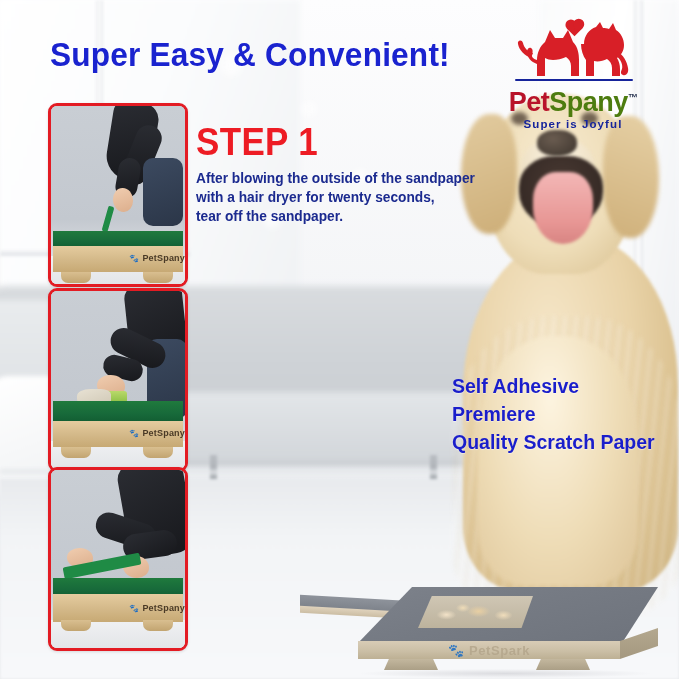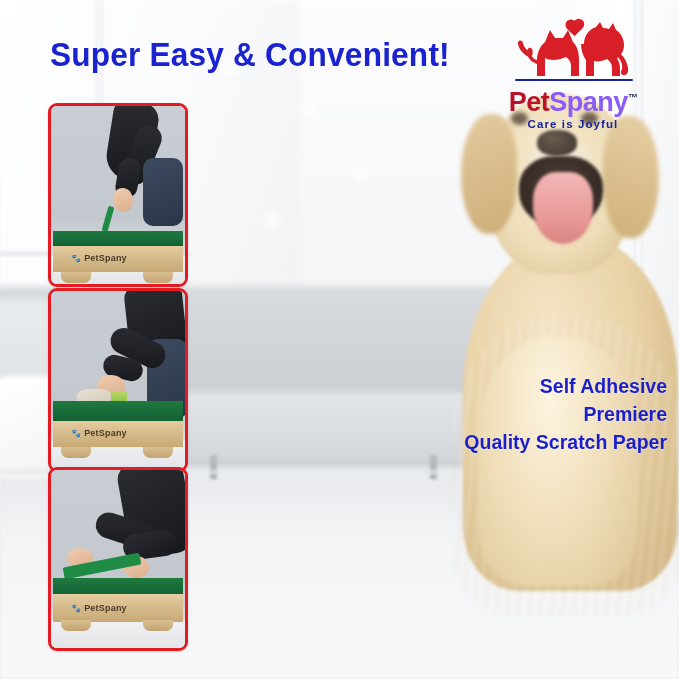--- a/index.html
+++ b/index.html
@@ -200,21 +200,21 @@
     position:absolute;left:17px;bottom:3px;width:118px;height:2px;
     background:#16249b;border-radius:2px;
   }
   .logo-name{
     font-family:"Liberation Sans",sans-serif;
     font-weight:bold;font-size:27px;line-height:28px;
     letter-spacing:-.5px;
     position:relative;
   }
   .logo-name .p1{color:#b8132a;}
-  .logo-name .p2{color:#8b5cf6;}
+  .logo-name .p2{color:#4d7c0f;}
   .logo-tm{font-size:10px;vertical-align:super;color:#26324f;font-weight:bold;}
   .logo-tag{
     font-family:"Liberation Sans",sans-serif;
     font-weight:bold;font-size:11.5px;letter-spacing:1.1px;
     color:#16249b;margin-top:2px;
   }
 
   
   .panel{
     position:absolute;left:48px;width:134px;height:178px;
@@ -237,21 +237,21 @@
     position:absolute;left:2px;right:2px;height:26px;
     background:linear-gradient(180deg,#e2c89a 0%,#d7b madness 100%);
     background:linear-gradient(180deg,#e5cc9f 0%,#d3b888 55%,#c7a974 100%);
   }
   .board-foot{
     position:absolute;width:30px;height:11px;
     background:linear-gradient(180deg,#d9bf90,#c2a470);
     border-radius:0 0 7px 7px;
   }
   .board-brand{
-    position:absolute;left:0;right:0;text-align:left;
+    position:absolute;left:0;right:0;text-align:right;
     font-family:"Liberation Sans",sans-serif;
     font-weight:bold;font-size:9px;color:#4a3a26;letter-spacing:.2px;padding-left:20px;
   }
   .board-brand .paw{font-size:8px;margin-right:3px;}
   
   .arm{position:absolute;background:linear-gradient(160deg,#2b2d33,#17181c);}
   .hand{position:absolute;background:linear-gradient(160deg,#f0cdb0,#dcae8c);border-radius:48% 52% 46% 54%;}
   .jeans{position:absolute;background:linear-gradient(160deg,#3c4a60,#2b3648);}
   .tool-green{position:absolute;background:#1f8b45;}
   .sponge{position:absolute;background:linear-gradient(180deg,#b9d96a,#8cbf44);border-radius:3px;}
@@ -273,21 +273,21 @@
     font-family:"Liberation Sans Narrow","Liberation Sans",sans-serif;
     font-weight:bold;font-size:14.6px;line-height:19px;
     color:#1b2a8f;margin-top:7px;
     transform:scaleX(.94);transform-origin:left center;
     white-space:pre-line;
   }
 
   
   .tagline{
     position:absolute;left:452px;top:372px;width:215px;
-    text-align:right;
+    text-align:left;
     font-family:"Liberation Sans Narrow","Liberation Sans",sans-serif;
     font-weight:bold;font-size:19.5px;line-height:28px;
     color:#1a1ecb;
     white-space:pre-line;
     text-shadow:0 1px 1px rgba(255,255,255,.45);
   }
 
   
   .product{position:absolute;left:300px;top:585px;width:379px;height:94px;}
   .prod-ramp{
@@ -395,21 +395,21 @@
 
         <path fill="#d81f27" d="M47 20 l5 -12 5 8 h8 l5 -8 5 12 c5 5 6 12 6 18 v16 h-8 v-10 c0 -4 -2 -7 -5 -9 -4 2 -9 3 -13 3 -3 0 -6 -1 -8 -2 v18 h-8 V42 c-6 -2 -10 -7 -10 -12 0 -3 2 -5 4 -4 2 1 2 4 1 6 -1 2 1 5 5 6 V38 c0 -7 3 -14 8 -18z"></path>
         <path fill="#d81f27" d="M33 36 c-6 -2 -12 -8 -13 -14 -1 -4 4 -5 5 -1 1 5 5 9 10 10z"></path>
 
         <path fill="#d81f27" d="M86 22 c0 -8 5 -15 12 -17 l4 -5 3 6 c2 0 4 0 6 1 l4 -6 3 7 c5 3 8 9 8 15 0 6 -3 10 -7 13 2 3 3 7 3 11 v7 h-8 v-8 c0 -4 -2 -7 -5 -9 -4 2 -9 3 -13 2 v15 h-8 V38 c-3 -4 -5 -10 -5 -16z"></path>
         <path fill="#d81f27" d="M120 30 c5 3 9 9 10 16 1 5 -2 8 -5 7 -3 -1 -2 -4 -1 -6 1 -4 -1 -10 -6 -13z"></path>
       </svg>
       <div class="logo-underline"></div>
     </div>
     <div class="logo-name"><span class="p1">Pet</span><span class="p2">Spany</span><span class="logo-tm">™</span></div>
-    <div class="logo-tag">Care is Joyful</div>
+    <div class="logo-tag">Super is Joyful</div>
   </div>
 
   <div class="panel panel-1">
     <div class="ph-bg"></div>
     <div class="ph-wall"></div>
     <div class="ph-floor"></div>
     <div class="arm" style="left:58px;top:-4px;width:46px;height:78px;border-radius:12px 16px 20px 24px;transform:rotate(9deg);"></div>
     <div class="arm" style="left:78px;top:18px;width:26px;height:62px;border-radius:14px;transform:rotate(22deg);"></div>
     <div class="jeans" style="left:92px;top:52px;width:40px;height:68px;border-radius:10px;"></div>
     <div class="arm" style="left:66px;top:52px;width:22px;height:40px;border-radius:11px;transform:rotate(10deg);"></div>
@@ -450,18 +450,37 @@
     <div class="hand" style="left:16px;top:78px;width:26px;height:20px;"></div>
     <div class="hand" style="left:72px;top:86px;width:26px;height:22px;"></div>
     <div class="tool-green" style="left:12px;top:90px;width:78px;height:12px;transform:rotate(-11deg);border-radius:2px;"></div>
     <div class="board-green" style="top:108px;height:20px;"></div>
     <div class="board-wood" style="top:124px;height:28px;"></div>
     <div class="board-brand" style="top:133px;"><span class="paw">🐾</span><span>PetSpany</span></div>
     <div class="board-foot" style="left:10px;top:150px;"></div>
     <div class="board-foot" style="left:92px;top:150px;"></div>
   </div>
 
+  <div class="step step-1">
+    <div class="step-title">STEP 1</div>
+    <div class="step-body">After blowing the outside of the sandpaper
+with a hair dryer for twenty seconds,
+tear off the sandpaper.</div>
+  </div>
 
   <div class="tagline">Self Adhesive  Premiere
 Quality Scratch Paper</div>
 
+  <div class="product">
+    <div class="prod-ramp"></div>
+    <div class="prod-ramp-wood"></div>
+    <div class="prod-top"></div>
+    <div class="prod-tray"></div>
+    <div class="prod-treats"></div>
+    <div class="prod-side"></div>
+    <div class="prod-front"></div>
+    <div class="prod-brand"><span class="paw">🐾</span> <span>PetSpark</span></div>
+    <div class="prod-foot" style="left:84px;"></div>
+    <div class="prod-foot" style="left:236px;"></div>
+    <div class="prod-shadow"></div>
+  </div>
 
 </div>
 
 </body></html>

